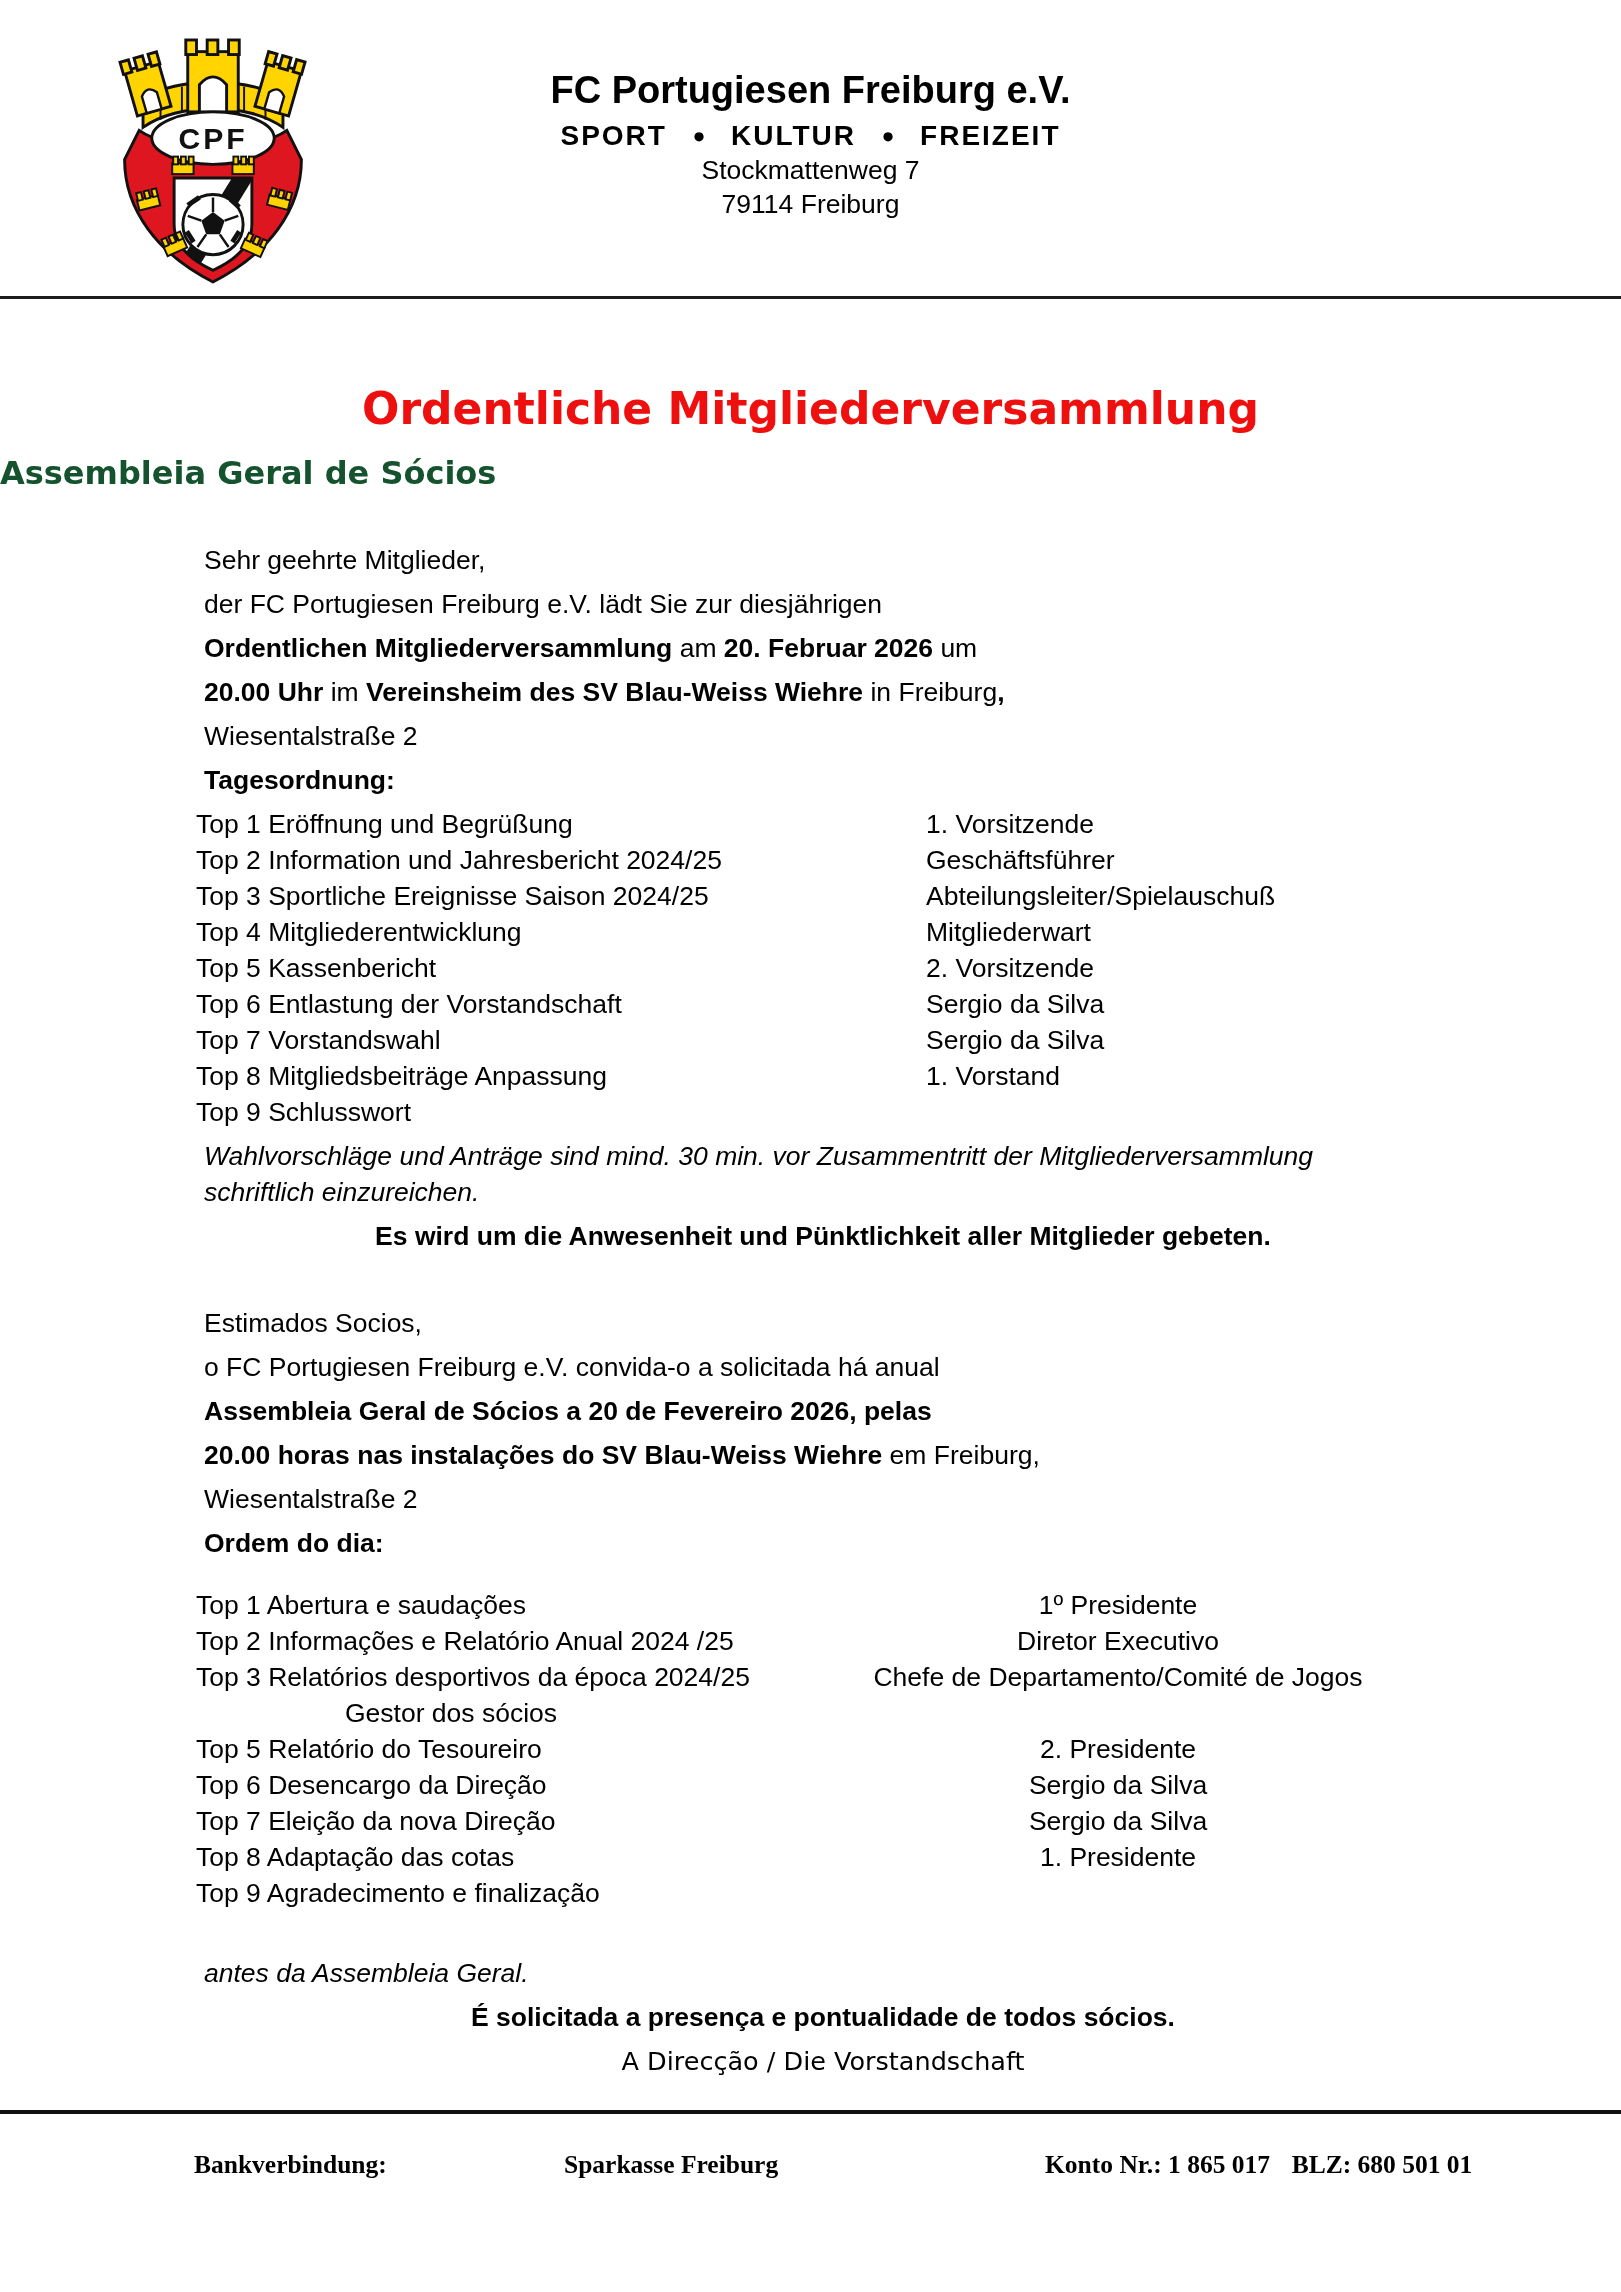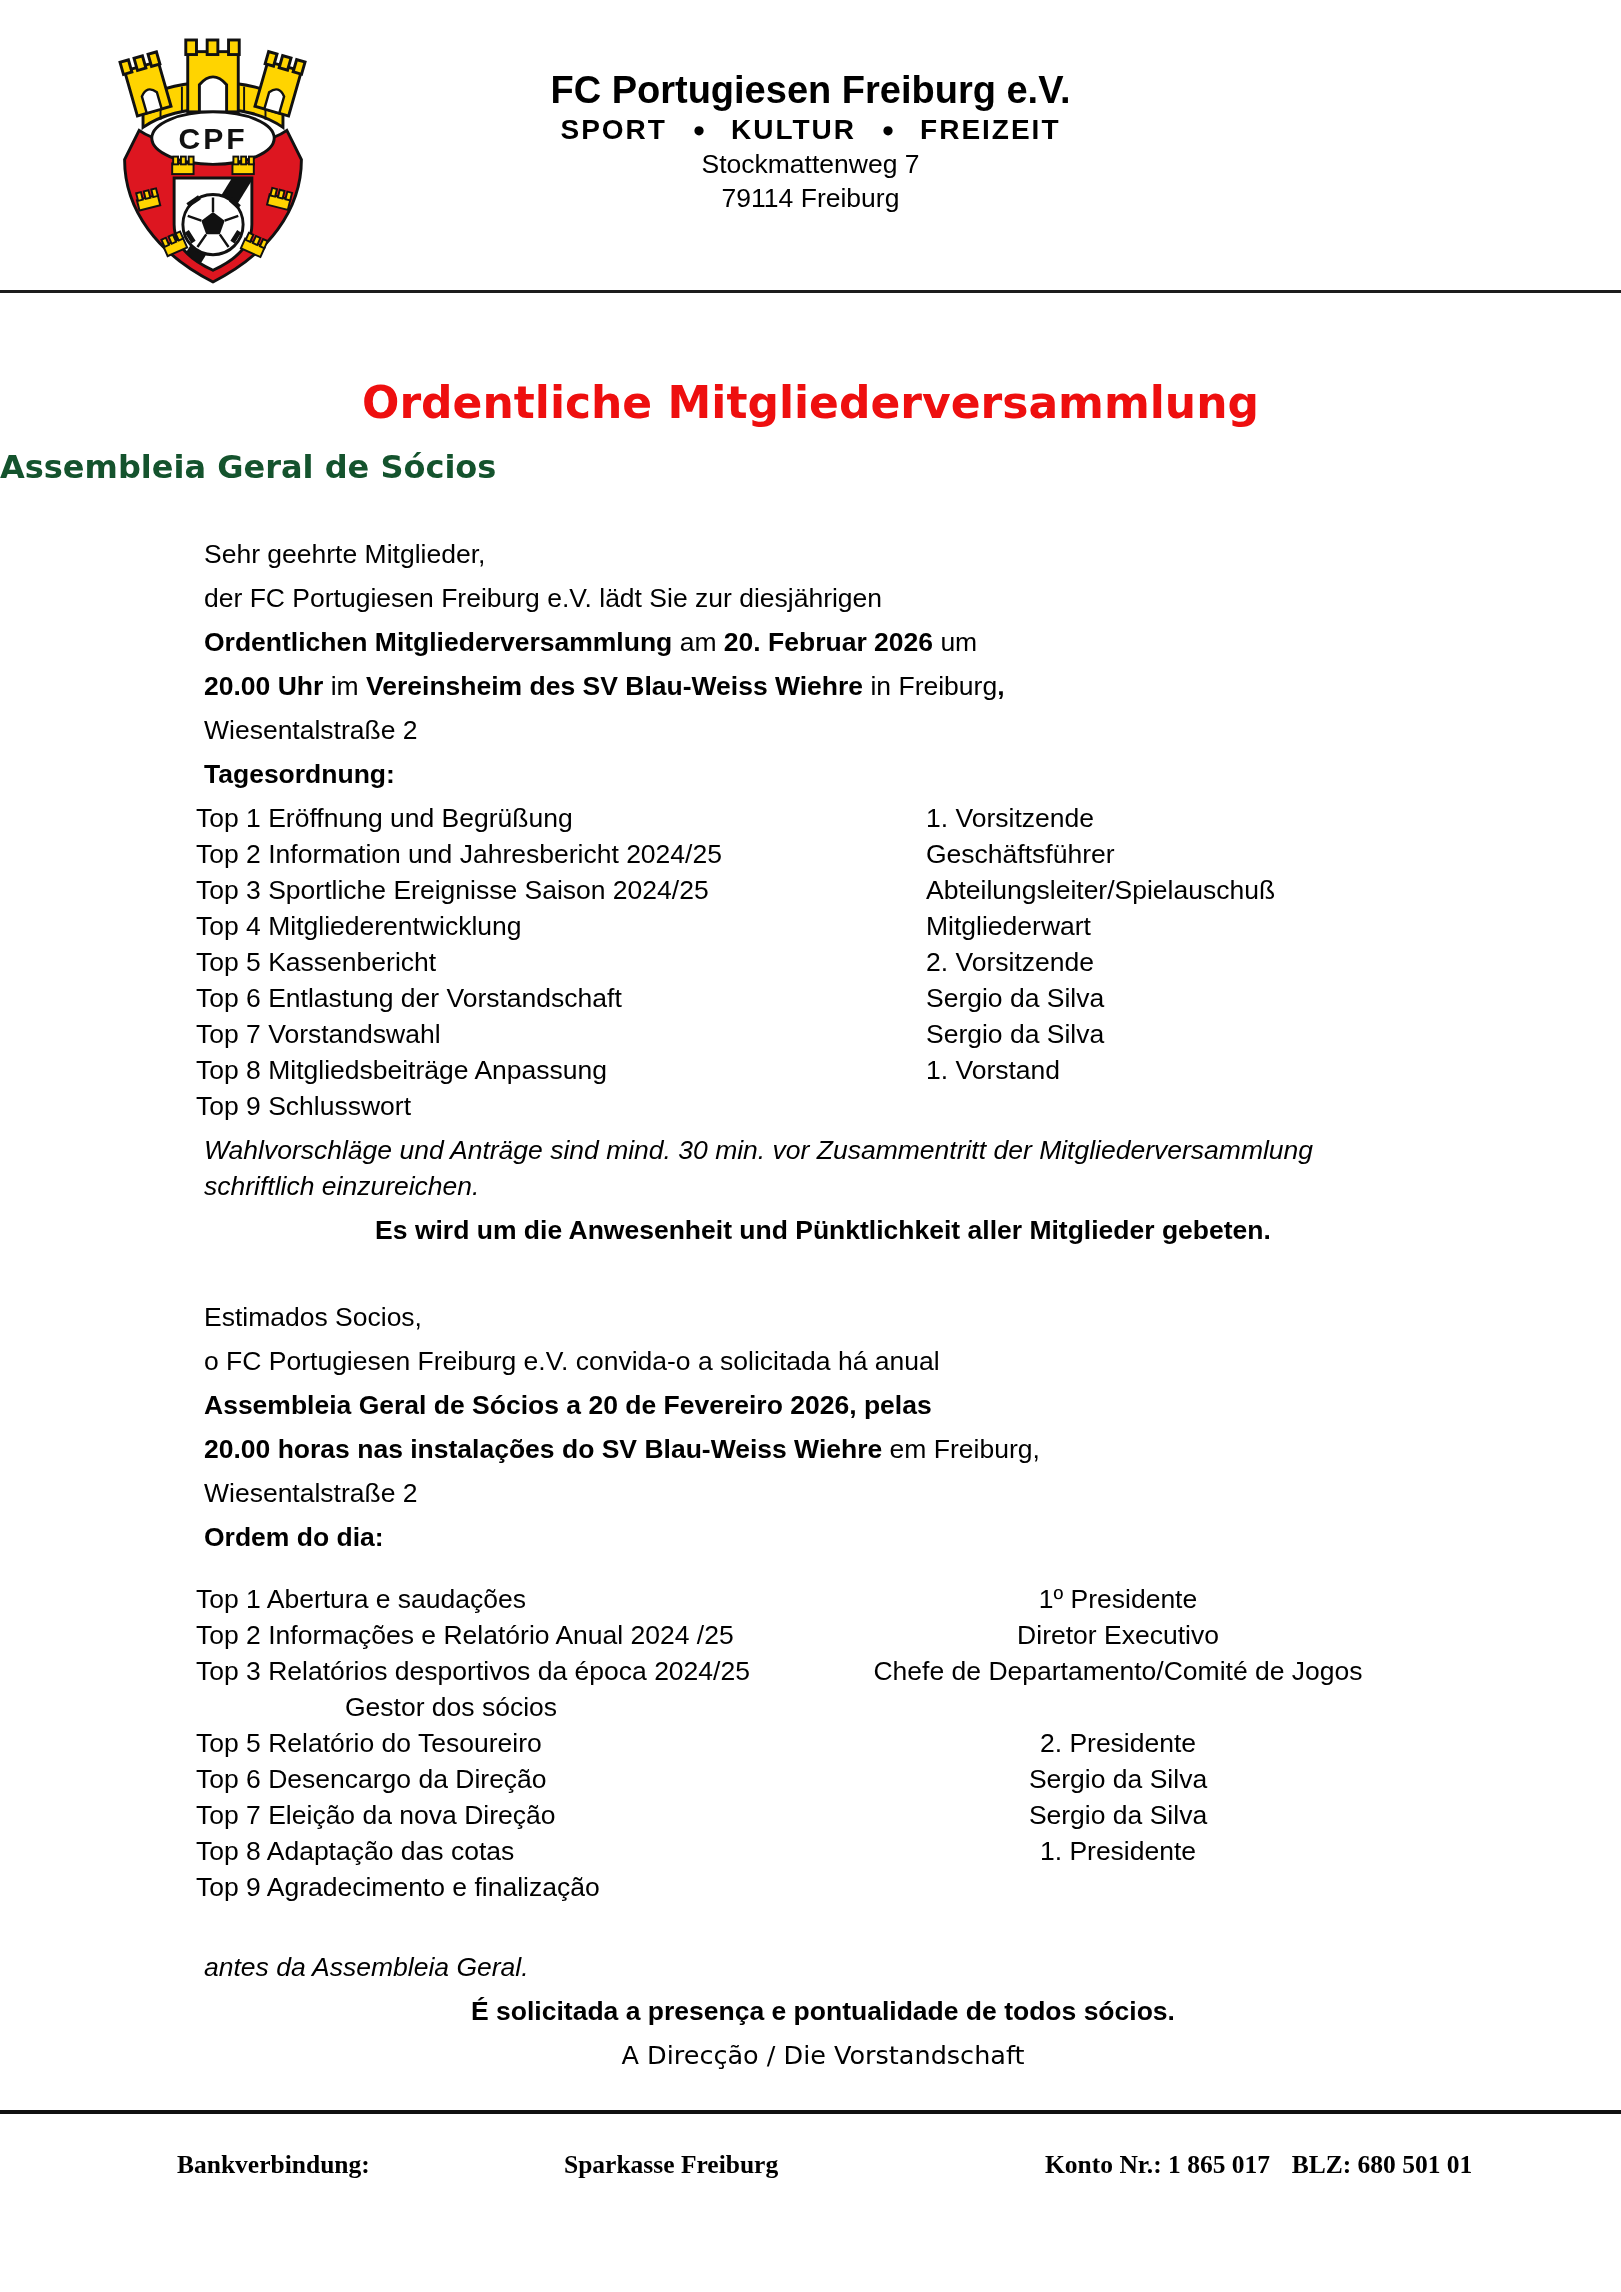--- a/index.html
+++ b/index.html
@@ -8,21 +8,21 @@
     width:1621px;height:2293px;
     background:#ffffff;
     overflow:hidden;
     font-family:"Liberation Sans",sans-serif;
     color:#000;
   }
   
   .header{position:relative;padding-top:69px;text-align:center;}
   .crest{position:absolute;left:110px;top:33px;width:206px;height:253px;}
   .club-name{font-weight:bold;font-size:38px;line-height:43px;}
-  .motto{margin-top:0;font-weight:bold;font-size:28px;line-height:35px;letter-spacing:2px;
+  .motto{margin-top:6px;font-weight:bold;font-size:28px;line-height:35px;letter-spacing:2px;
          display:flex;justify-content:center;align-items:center;gap:25.5px;}
   .motto .dot{font-size:21.6px;letter-spacing:0;}
   .addr{font-size:26.5px;line-height:34px;}
   .rule-top{margin-top:75px;height:2.9px;background:#1c1c1c;}
   
   .title-de{margin-top:84px;text-align:center;color:#ee0f0f;font-family:"DejaVu Sans",sans-serif;
             font-weight:bold;font-size:44px;line-height:51px;}
   .title-pt{margin-top:20px;text-align:left;color:#14532d;font-family:"DejaVu Sans",sans-serif;
             font-weight:bold;font-size:32px;line-height:39px;}
   
@@ -41,21 +41,21 @@
   .intro-pt{margin-top:51px;}
   .heading-pt{margin-top:29px;font-weight:bold;}
   .agenda-pt{margin-top:26.5px;}
   .note-it-pt{margin-top:23.5px;font-style:italic;}
   .note-bold-pt{margin-top:26.5px;font-weight:bold;text-align:center;}
   .closing{margin-top:25.5px;text-align:center;font-family:"DejaVu Sans",sans-serif;font-size:25.5px;}
   
   .rule-bottom{position:absolute;left:0;top:2110px;width:1621px;height:3.9px;background:#111;}
   .footer{position:absolute;top:2148px;left:0;width:1621px;height:59px;
           font-family:"Liberation Serif",serif;font-weight:bold;font-size:25.5px;line-height:33px;}
-  .footer .seg1{position:absolute;left:177px;}
+  .footer .seg1{position:absolute;left:194px;}
   .footer .seg2{position:absolute;left:564px;}
   .footer .seg3{position:absolute;left:1045px;display:flex;gap:21.6px;}
 </style>
 </head>
 <body>
 
 <div class="page">
 
   <div class="header">
 

